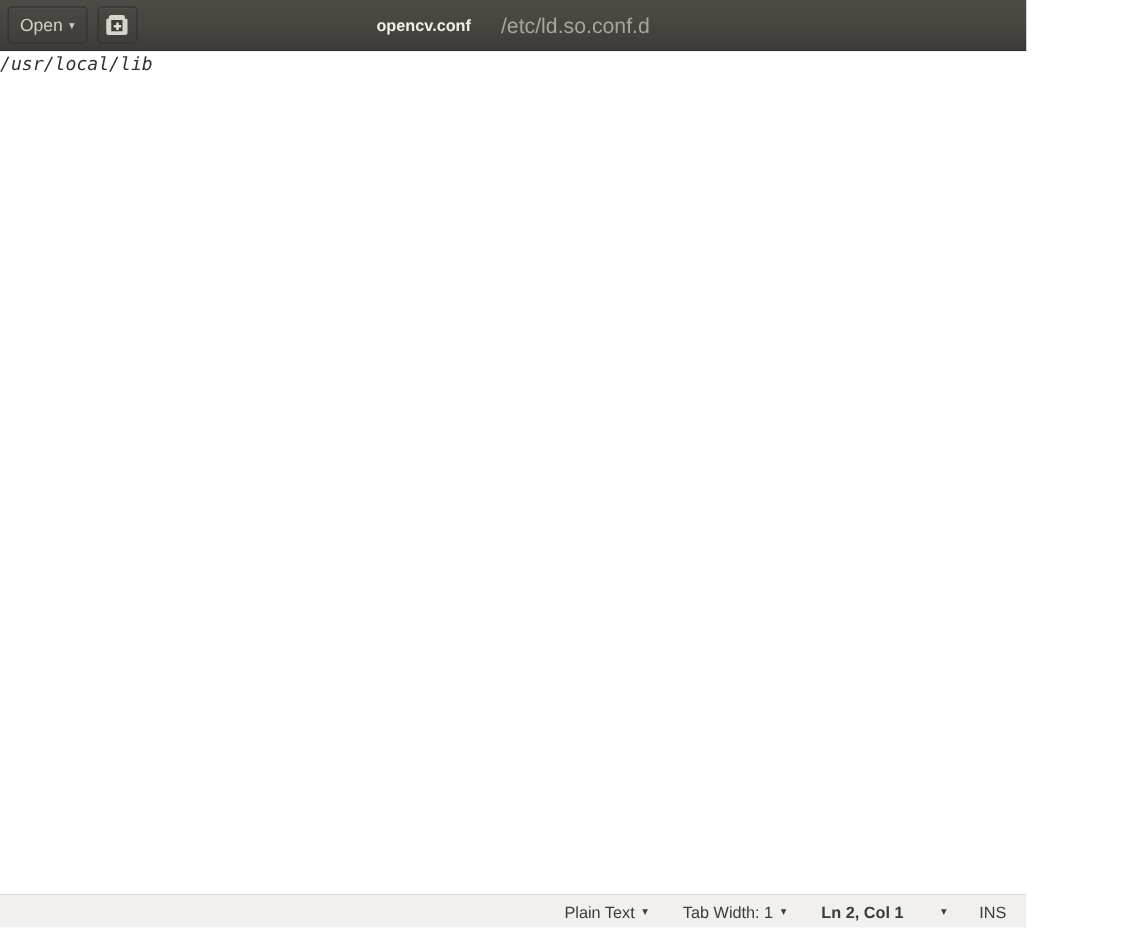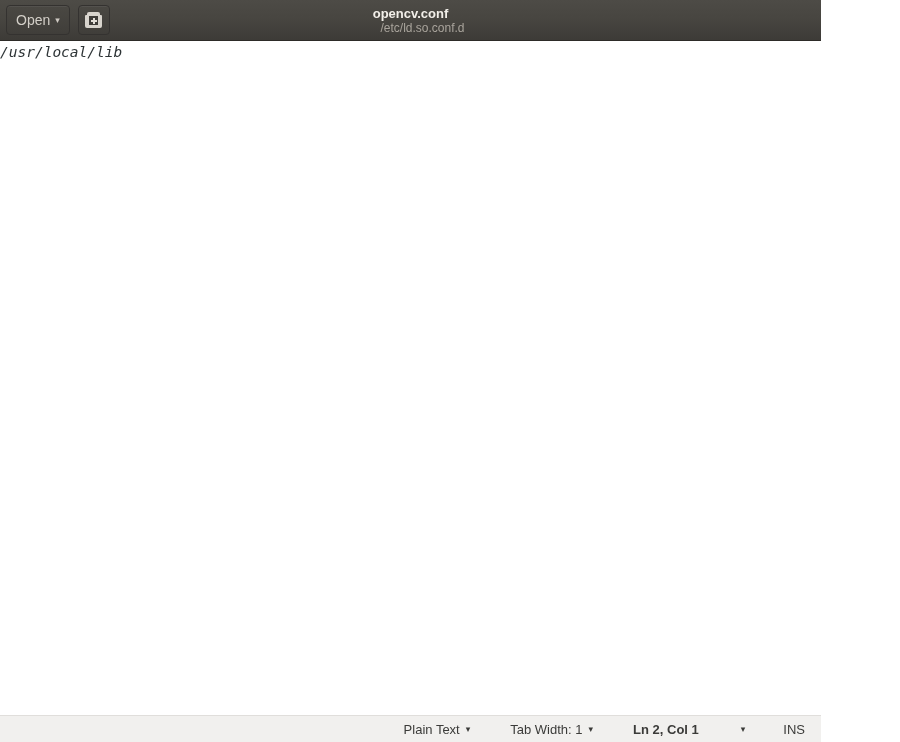--- a/index.html
+++ b/index.html
@@ -174,35 +174,35 @@
   }
 
   
   .hb-title {
     position: absolute;
     left: 0;
     right: 0;
     top: 0;
     bottom: 0;
     display: flex;
-    flex-direction: column;
+    flex-direction: row;
     align-items: center;
     justify-content: center;
     pointer-events: none;
     z-index: 1;
   }
   .hb-title .t-main {
     color: #f2efe9;
     font-size: 13px;
     font-weight: bold;
     line-height: 15px;
   }
   .hb-title .t-sub {
     color: #a9a49c;
-    font-size: 12px;
+    font-size: 17px;
     line-height: 13px;
     margin-top: 1px;
     margin-left: 24px;
   }
 
   
   .textarea {
     flex: 1 1 auto;
     background: #ffffff;
     overflow: hidden;
@@ -224,21 +224,21 @@
   .statusbar {
     height: 27px;
     min-height: 27px;
     background: #f1f0ee;
     border-top: 1px solid #e0dedb;
     display: flex;
     align-items: center;
     justify-content: flex-end;
     box-sizing: border-box;
     padding-right: 16px;
-    gap: 16px;
+    gap: 4px;
   }
   .sb-item {
     color: #3b3b39;
     font-size: 13px;
     display: flex;
     align-items: center;
     gap: 6px;
     cursor: default;
     padding: 0 12px;
     white-space: nowrap;

